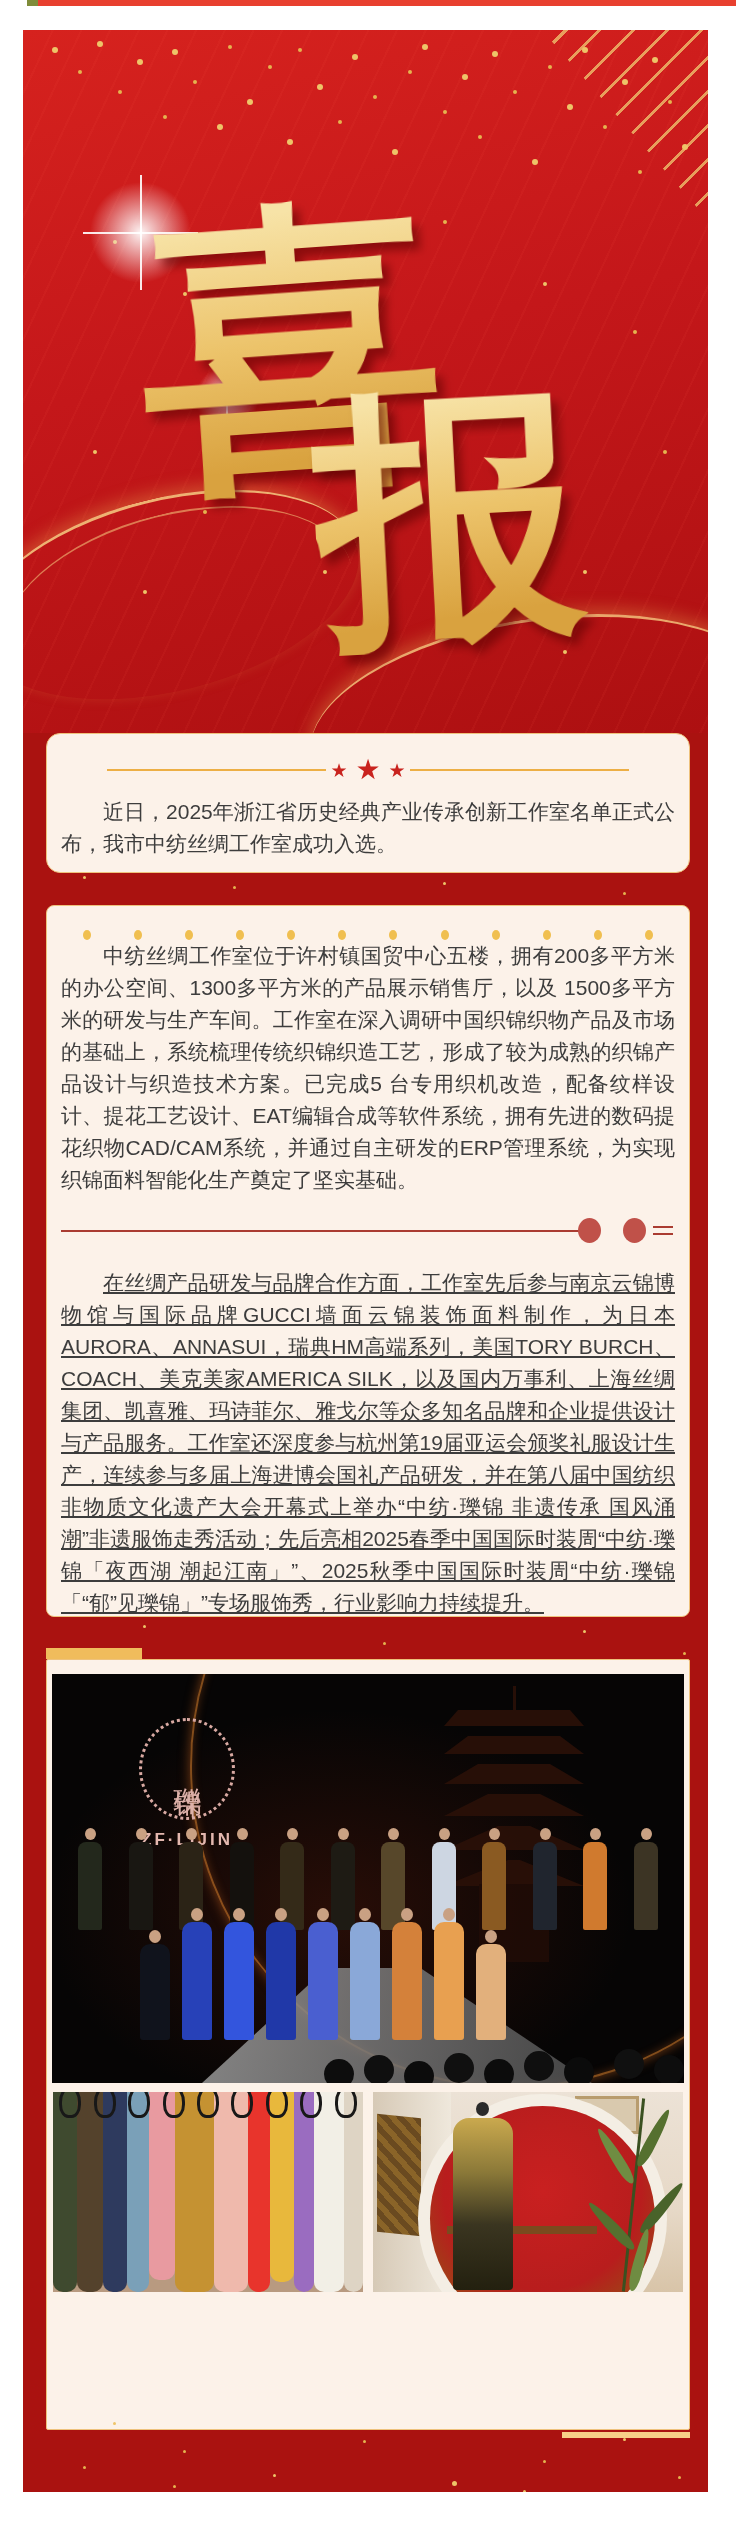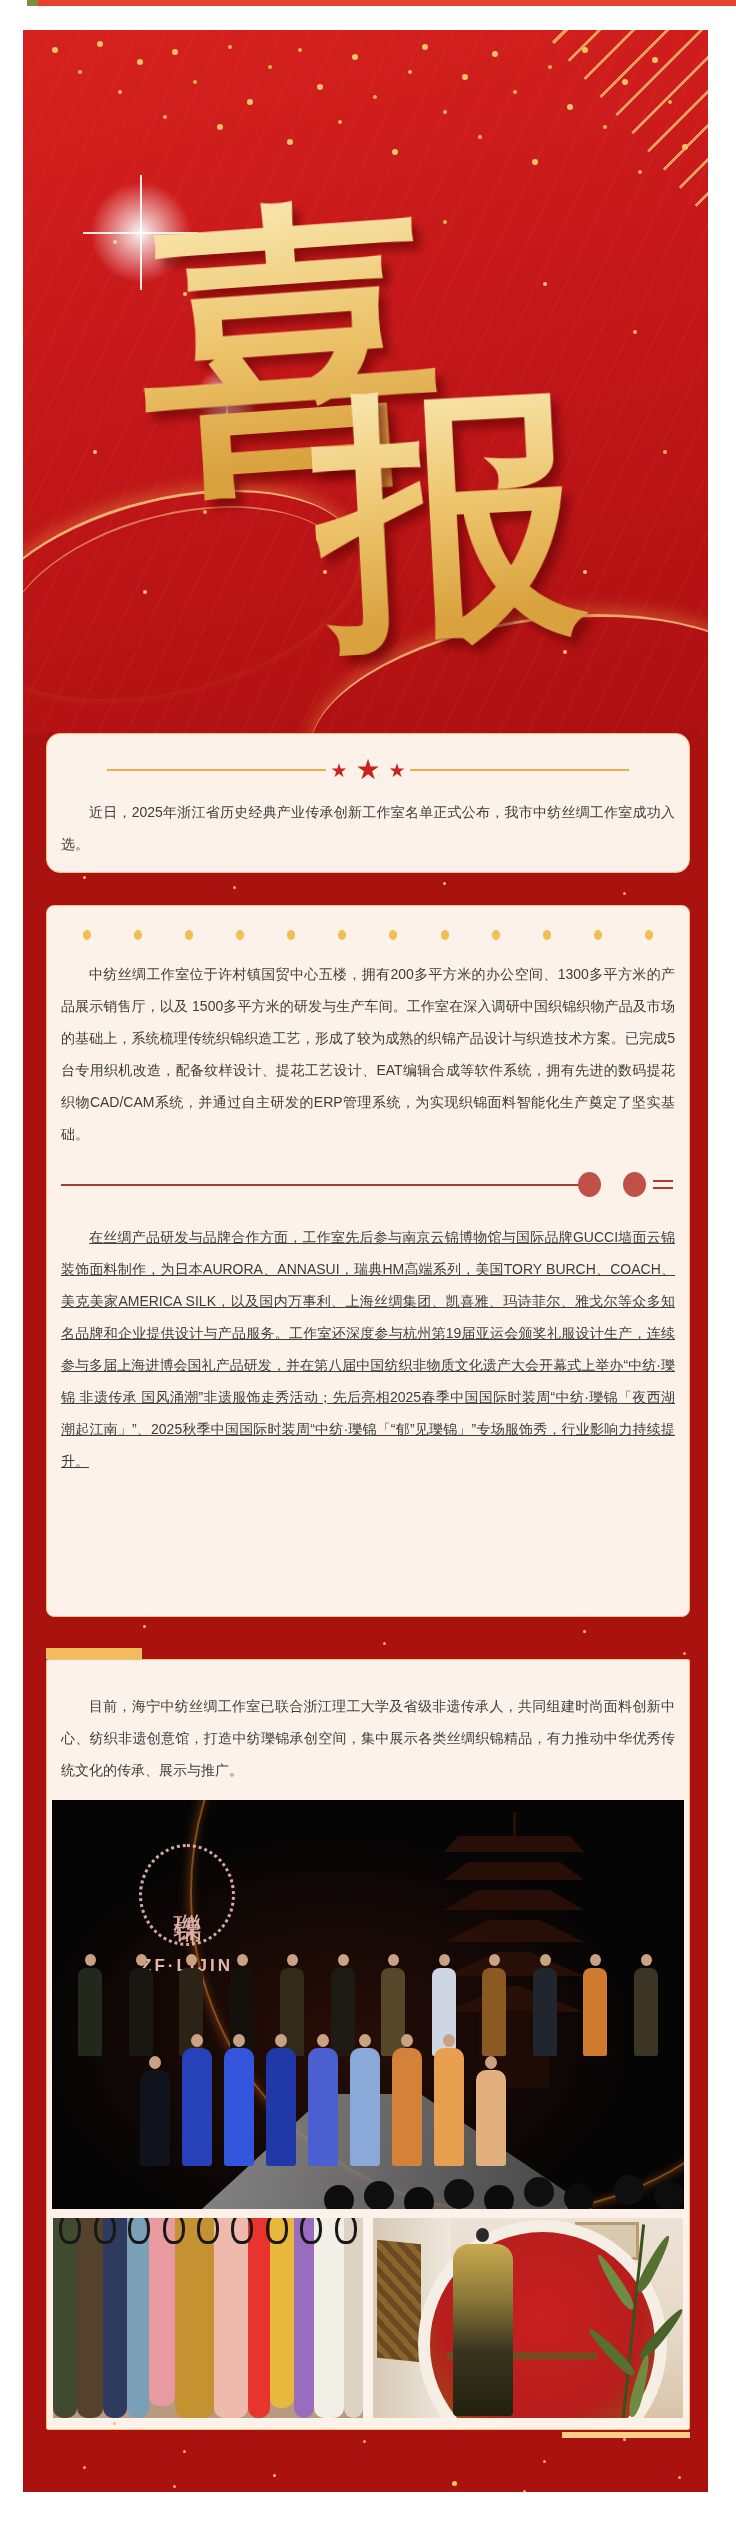--- a/index.html
+++ b/index.html
@@ -49,31 +49,31 @@
     background:linear-gradient(175deg,#f7e3a7 8%,#ecc36a 48%,#d9a23f 85%);
     -webkit-background-clip:text;background-clip:text;color:transparent;
     filter:drop-shadow(7px 9px 5px rgba(90,0,0,.55));line-height:1;}
   .char.xi{left:118px;top:168px;font-size:300px;transform:rotate(-4deg);}
   .char.bao{left:292px;top:352px;font-size:268px;transform:rotate(-3deg);}
   
   .card{position:absolute;left:23px;width:644px;background:#fcf2e9;border:1px solid #eec27c;box-sizing:border-box;}
   .card1{top:703px;height:140px;border-radius:14px;}
   .card2{top:875px;height:712px;border-radius:8px;}
   .card3{top:1629px;height:771px;border-radius:2px;}
-  .para{font-size:14px;line-height:32px;color:#3d3d3d;text-indent:2em;margin:0 14px;text-align:justify;}
+  .para{font-size:21px;line-height:32px;color:#3d3d3d;text-indent:2em;margin:0 14px;text-align:justify;}
   
   .star-divider{display:flex;align-items:center;margin:22px 60px 0;}
   .sd-line{flex:1;height:2px;background:#edaf45;}
   .star{color:#c9231e;font-size:19px;margin:0 4px;line-height:1;}
   .star.big{font-size:28px;}
   .card1 .para{margin-top:12px;}
   
   .dots-row{display:flex;justify-content:space-between;margin:24px 36px 0;}
   .dot{width:8px;height:10px;border-radius:50%;background:#f0bf50;}
-  .card2 .para.p2{margin-top:18px;}
+  .card2 .para.p2{}
   
   .red-divider{display:flex;align-items:center;margin:22px 14px 0;}
   .rd-line{flex:1;height:2px;background:#aa3c31;}
   .rd-dot{width:23px;height:25px;border-radius:50%;background:#c05149;margin-left:-3px;}
   .rd-dot.d2{margin-left:22px;}
   .rd-eq{width:20px;height:5px;border-top:2px solid #aa3c31;border-bottom:2px solid #aa3c31;margin-left:7px;margin-right:2px;}
   .card2 .para.p3{margin-top:24px;text-decoration:underline;}
   
   .gold-tab{position:absolute;left:23px;top:1618px;width:96px;height:11px;background:#f0bc5c;}
   .bottom-bar{position:absolute;left:539px;top:2402px;width:128px;height:6px;background:#f7cf88;}
@@ -212,21 +212,20 @@
       <span class="rd-line"></span>
       <span class="rd-dot"></span>
       <span class="rd-dot d2"></span>
       <span class="rd-eq"></span>
     </div>
     <p class="para p3">在丝绸产品研发与品牌合作方面，工作室先后参与南京云锦博物馆与国际品牌GUCCI墙面云锦装饰面料制作，为日本AURORA、ANNASUI，瑞典HM高端系列，美国TORY BURCH、COACH、美克美家AMERICA SILK，以及国内万事利、上海丝绸集团、凯喜雅、玛诗菲尔、雅戈尔等众多知名品牌和企业提供设计与产品服务。工作室还深度参与杭州第19届亚运会颁奖礼服设计生产，连续参与多届上海进博会国礼产品研发，并在第八届中国纺织非物质文化遗产大会开幕式上举办“中纺·瓅锦 非遗传承 国风涌潮”非遗服饰走秀活动；先后亮相2025春季中国国际时装周“中纺·瓅锦「夜西湖 潮起江南」”、2025秋季中国国际时装周“中纺·瓅锦「“郁”见瓅锦」”专场服饰秀，行业影响力持续提升。</p>
   </section>
 
   <div class="gold-tab"></div>
   <section class="card card3">
-    <p class="para">目前，海宁中纺丝绸工作室已联合浙江理工大学及省级非遗传承人，共同组建时尚面料创新中心、纺织非遗创意馆，打造中纺瓅锦承创空间，集中展示各类丝绸织锦精品，有力推动中华优秀传统文化的传承、展示与推广。</p>
 
     <div class="photo-stage">
       <div class="stage-glow"></div>
       <div class="arc"></div>
       <div class="pagoda">
         <div class="pg-spire"></div>
         <div class="roof r1"></div>
           <div class="roof r2"></div>
           <div class="roof r3"></div>
         <div class="roof r4"></div>

